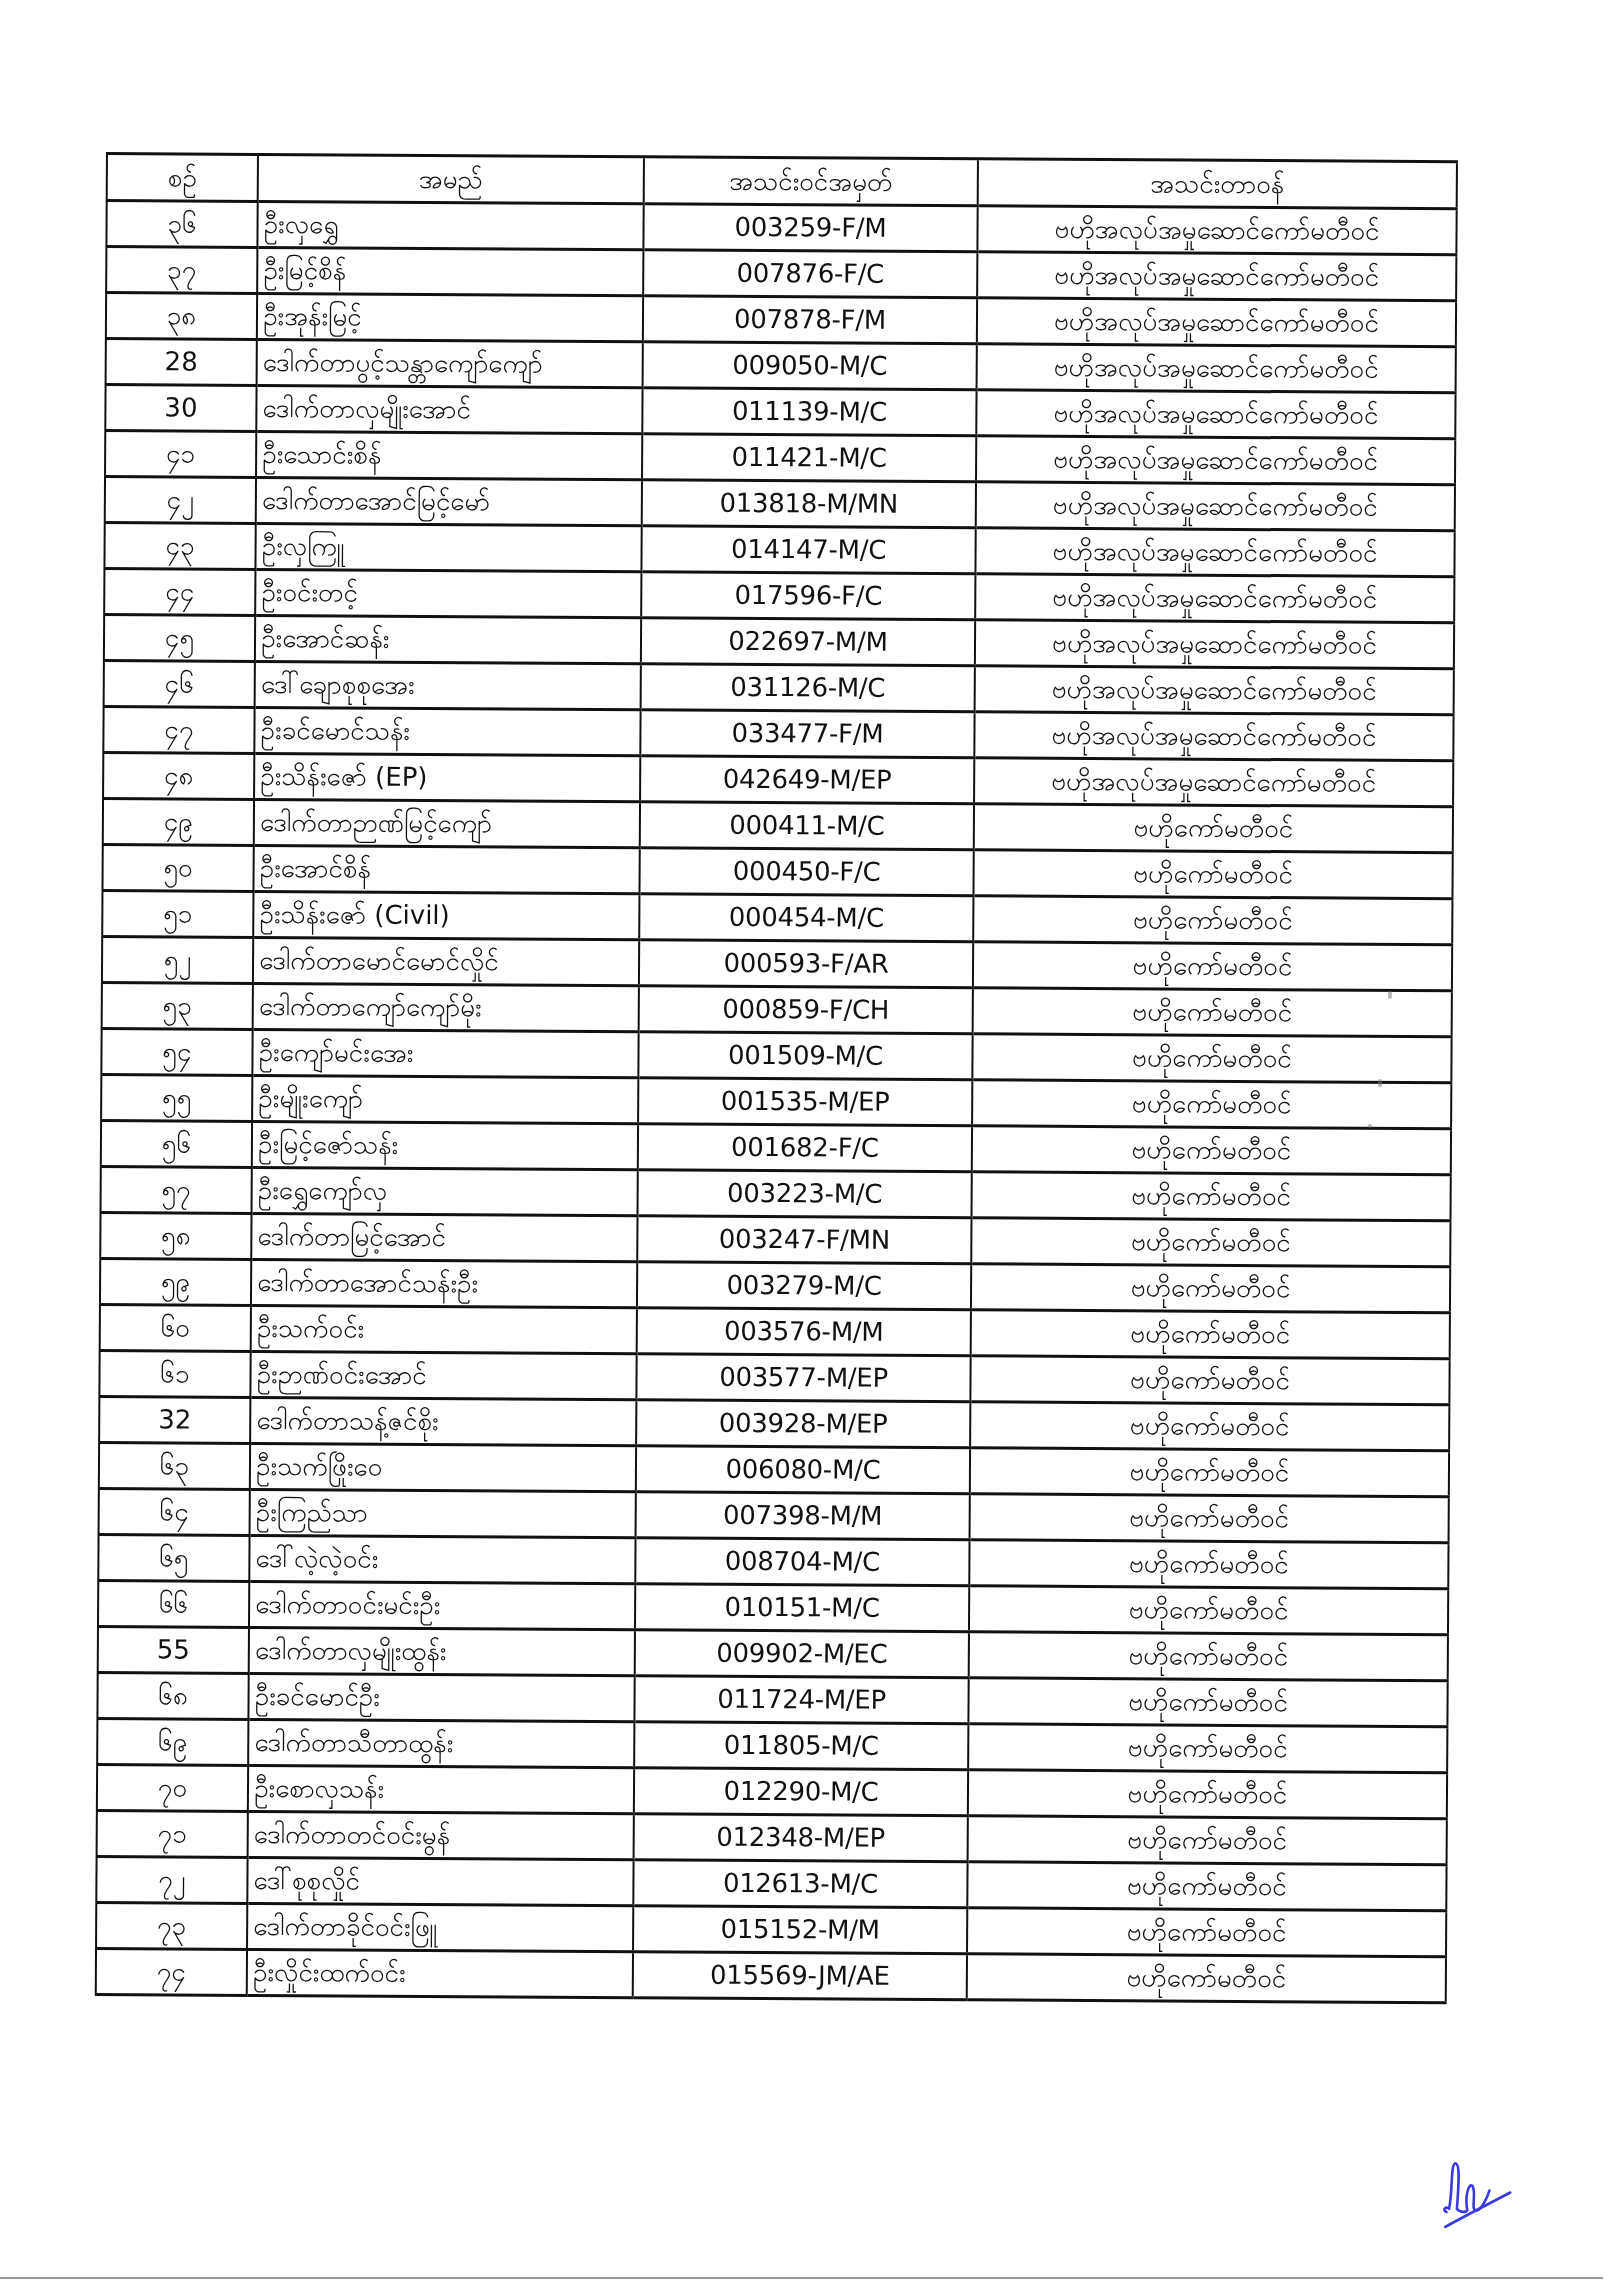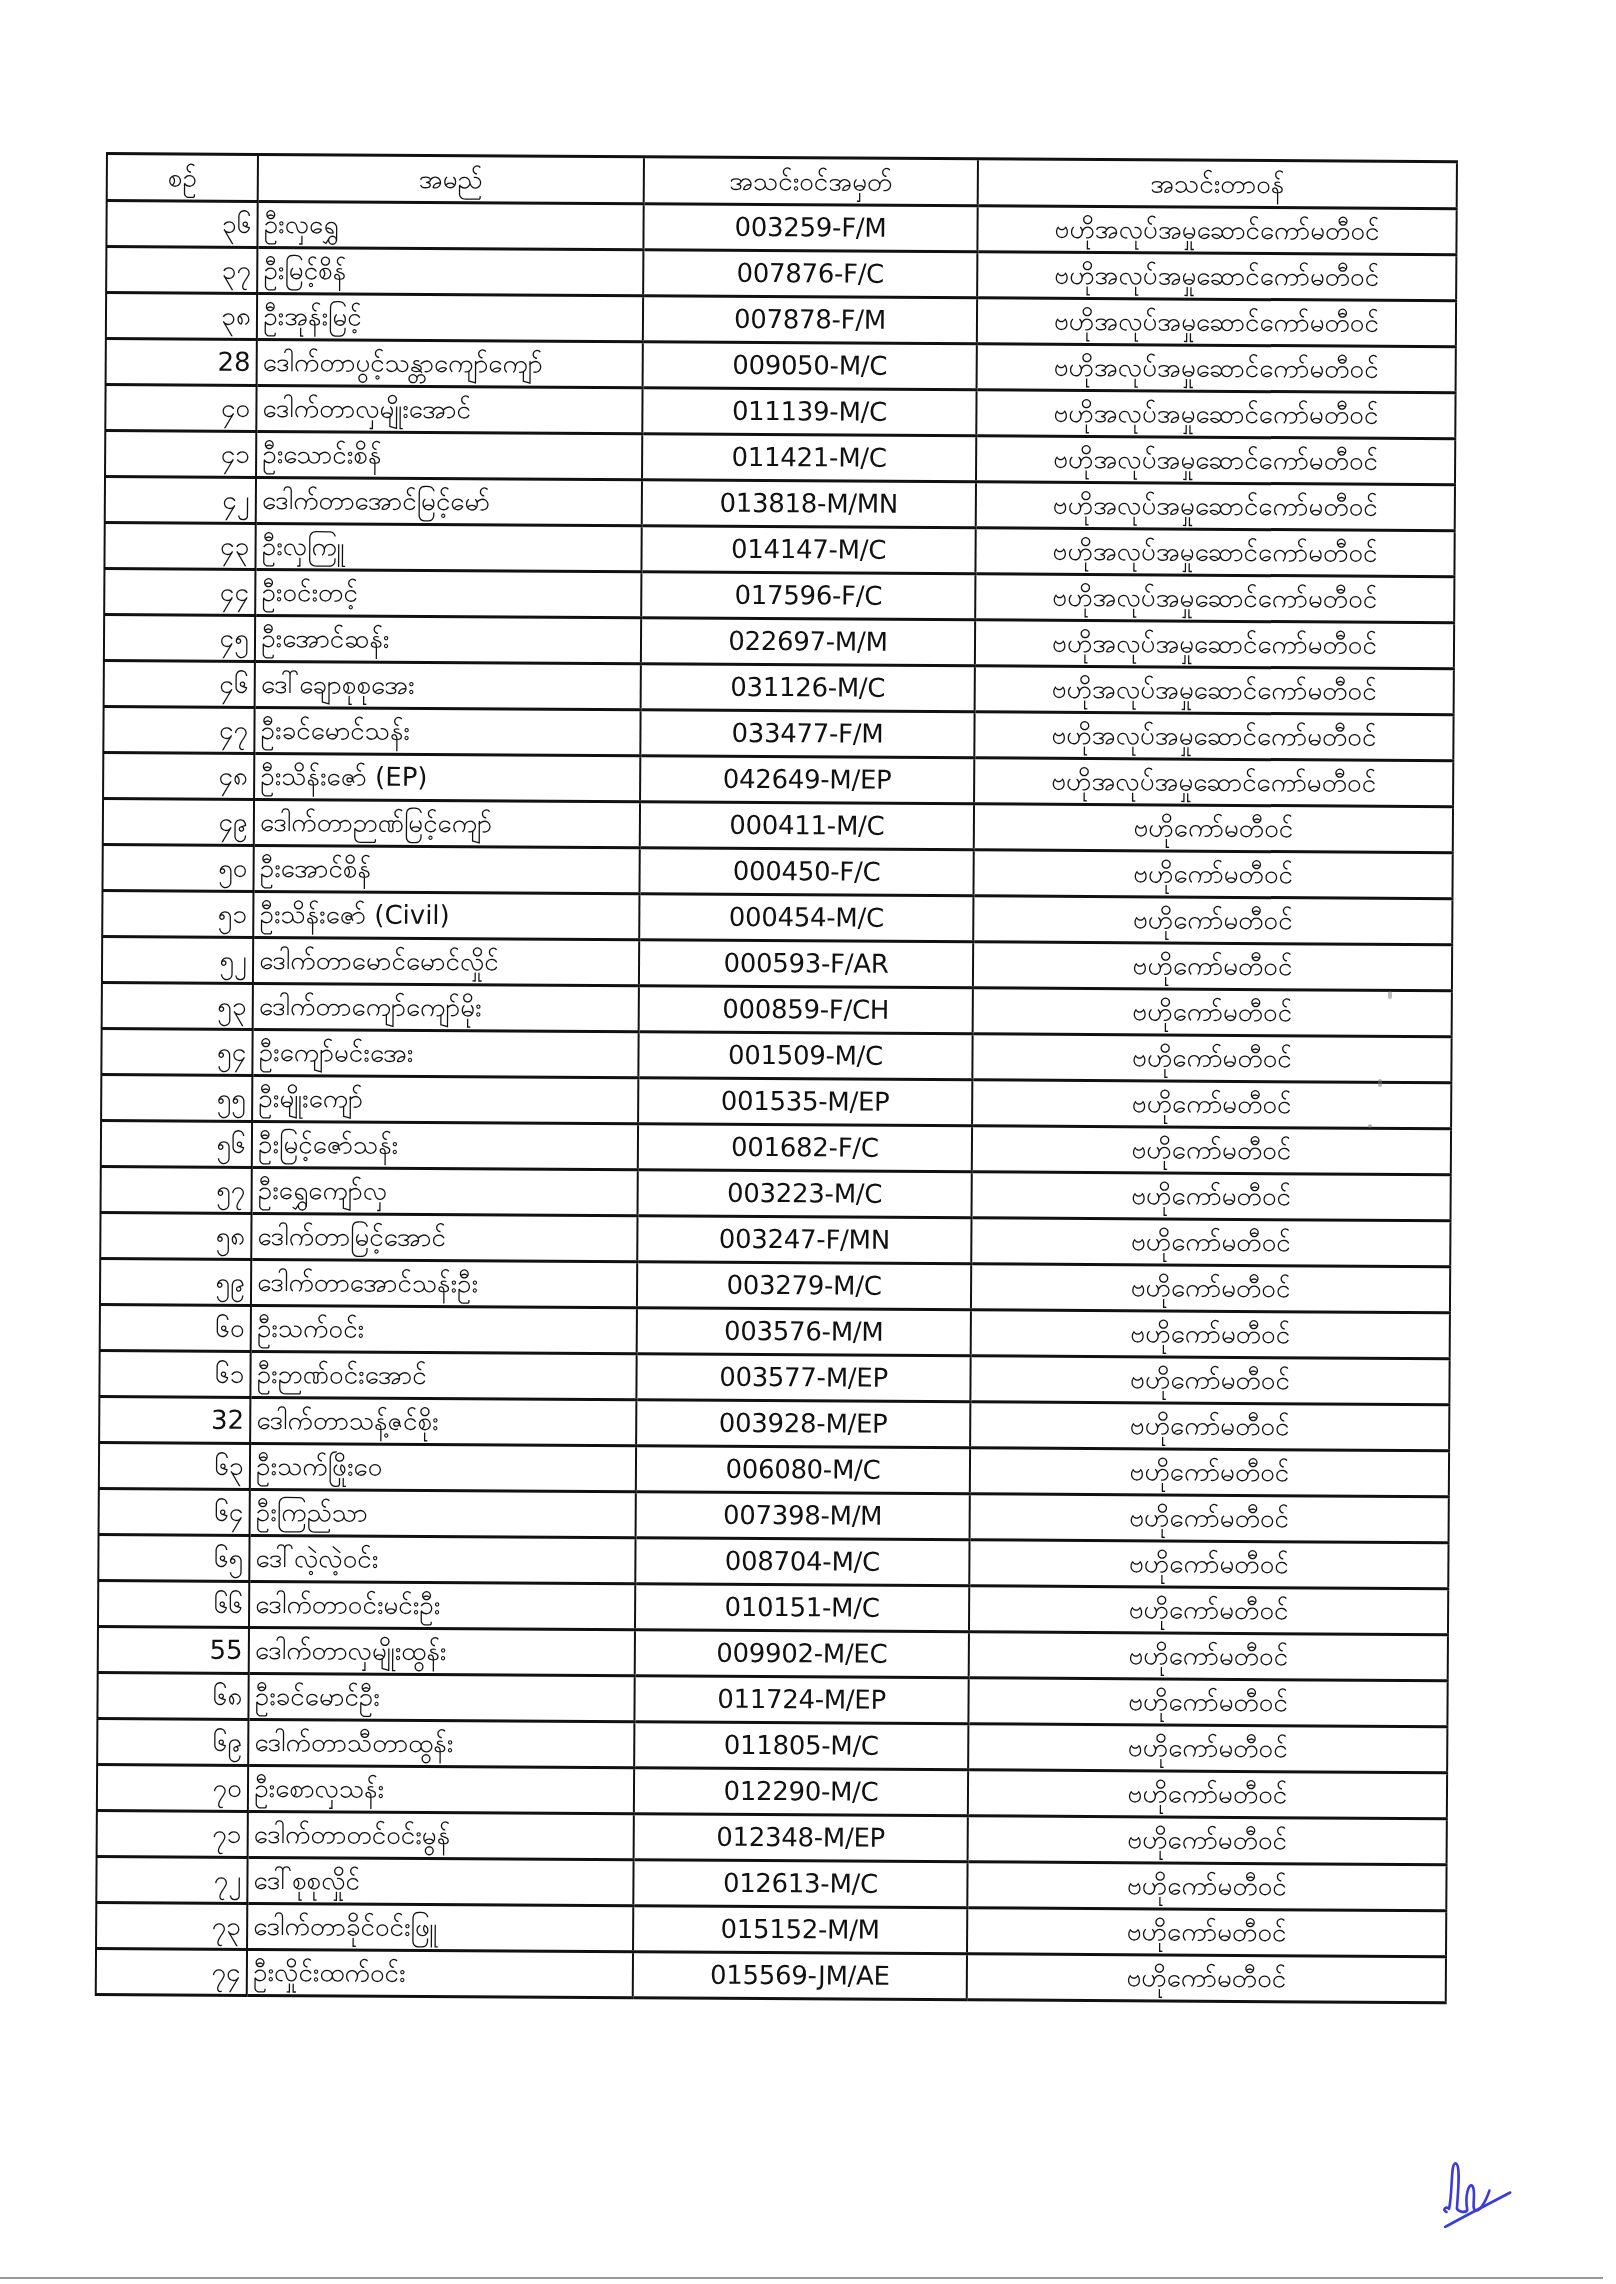--- a/index.html
+++ b/index.html
@@ -51,21 +51,21 @@
       white-space: nowrap;
       overflow: hidden;
       font-size: 26px;
       line-height: 43px;
     }
     table.roster th {
       font-weight: normal;
       text-align: center;
       height: 44px;
     }
-    td.no { text-align: right; }
+    td.no { text-align: center; }
     td.name { text-align: left; padding-left: 3.9px; }
     td.mid { text-align: center; font-family: "DejaVu Sans", sans-serif; font-size: 25px; letter-spacing: -0.3px; }
     td.type { text-align: center; }
     .signature {
       position: absolute;
       left: 1427px;
       top: 2143px;
       width: 104px;
       height: 98px;
     }
@@ -124,21 +124,21 @@
             <td class="mid">007878-F/M</td>
             <td class="type">ဗဟိုအလုပ်အမှုဆောင်ကော်မတီဝင်</td>
           </tr>
           <tr>
             <td class="no">28</td>
             <td class="name">ဒေါက်တာပွင့်သန္တာကျော်ကျော်</td>
             <td class="mid">009050-M/C</td>
             <td class="type">ဗဟိုအလုပ်အမှုဆောင်ကော်မတီဝင်</td>
           </tr>
           <tr>
-            <td class="no">၄၀</td>
+            <td class="no">30</td>
             <td class="name">ဒေါက်တာလှမျိုးအောင်</td>
             <td class="mid">011139-M/C</td>
             <td class="type">ဗဟိုအလုပ်အမှုဆောင်ကော်မတီဝင်</td>
           </tr>
           <tr>
             <td class="no">၄၁</td>
             <td class="name">ဦးသောင်းစိန်</td>
             <td class="mid">011421-M/C</td>
             <td class="type">ဗဟိုအလုပ်အမှုဆောင်ကော်မတီဝင်</td>
           </tr>

